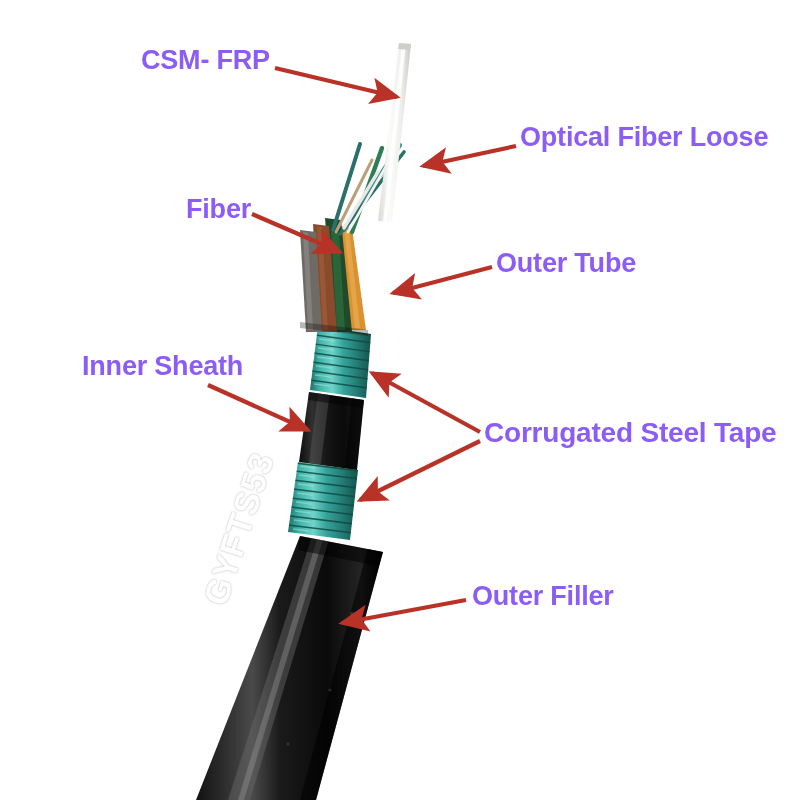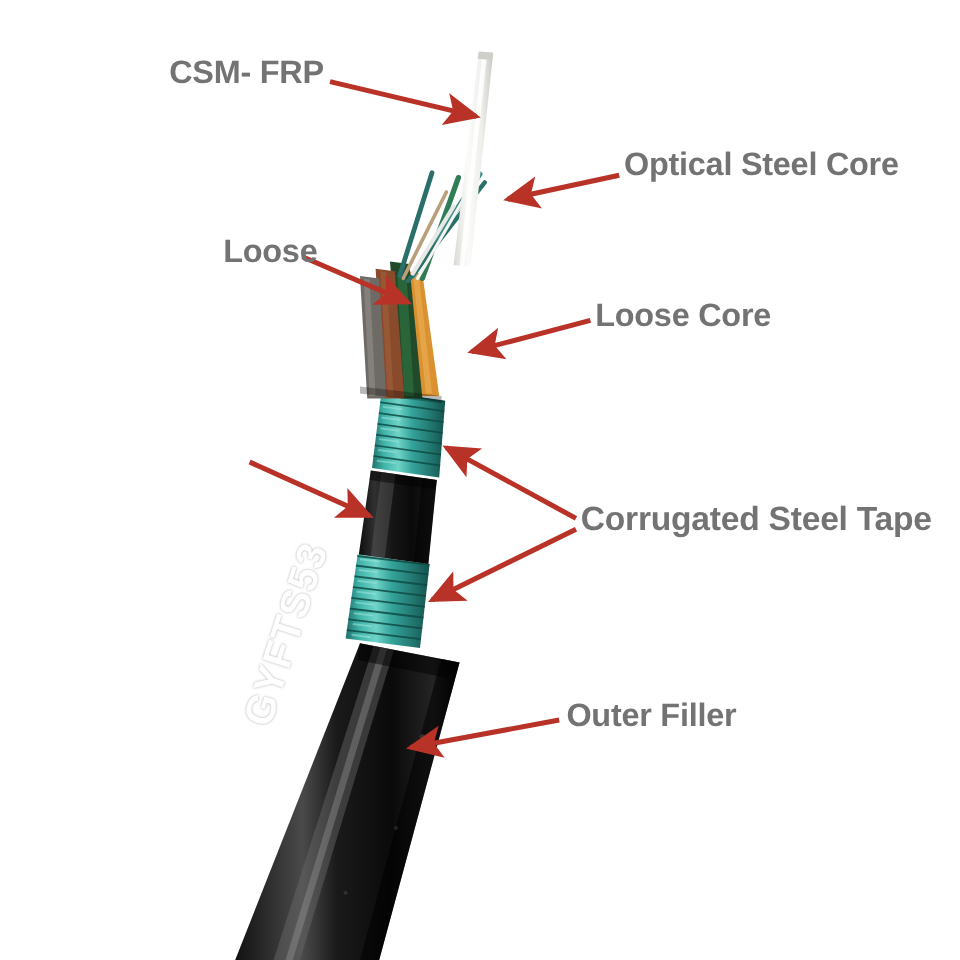--- a/index.html
+++ b/index.html
@@ -20,21 +20,21 @@
     position: absolute;
     left: 0;
     top: 0;
     width: 800px;
     height: 800px;
   }
   .callout-label {
     position: absolute;
     font-family: "Liberation Sans", sans-serif;
     font-weight: bold;
-    color: #737373;
+    color: #8b5cf6;
     white-space: nowrap;
     letter-spacing: -0.2px;
     line-height: 1;
     user-select: none;
   }
   #label-csm-frp        { left: 141px; top: 47px;  font-size: 27px; }
   #label-optical-core   { left: 520px; top: 124px; font-size: 27px; }
   #label-filler         { left: 186px; top: 196px; font-size: 27px; }
   #label-loose-tube     { left: 496px; top: 250px; font-size: 27px; }
   #label-inner-sheath   { left: 82px;  top: 353px; font-size: 27px; }
@@ -216,26 +216,27 @@
       <line x1="492" y1="267" x2="393" y2="293"></line>
       <line x1="208" y1="385" x2="308" y2="430"></line>
       <line x1="480" y1="432" x2="372" y2="373"></line>
       <line x1="480" y1="441" x2="360" y2="500"></line>
       <line x1="466" y1="600" x2="342" y2="623"></line>
     </g>
   </svg>
 
   <div class="callout-label" id="label-csm-frp">CSM- FRP</div>
 
-  <div class="callout-label" id="label-optical-core">Optical Steel Core</div>
-
-  <div class="callout-label" id="label-filler">Loose</div>
-
-  <div class="callout-label" id="label-loose-tube">Loose Core</div>
-
+  <div class="callout-label" id="label-optical-core">Optical Fiber Loose</div>
+
+  <div class="callout-label" id="label-filler">Fiber</div>
+
+  <div class="callout-label" id="label-loose-tube">Outer Tube</div>
+
+  <div class="callout-label" id="label-inner-sheath">Inner Sheath</div>
 
   <div class="callout-label" id="label-steel-tape">Corrugated Steel Tape</div>
 
   <div class="callout-label" id="label-outer-sheath">Outer Filler</div>
 
   <div class="cable-print">GYFTS53</div>
 
 </div>
 
 </body></html>

